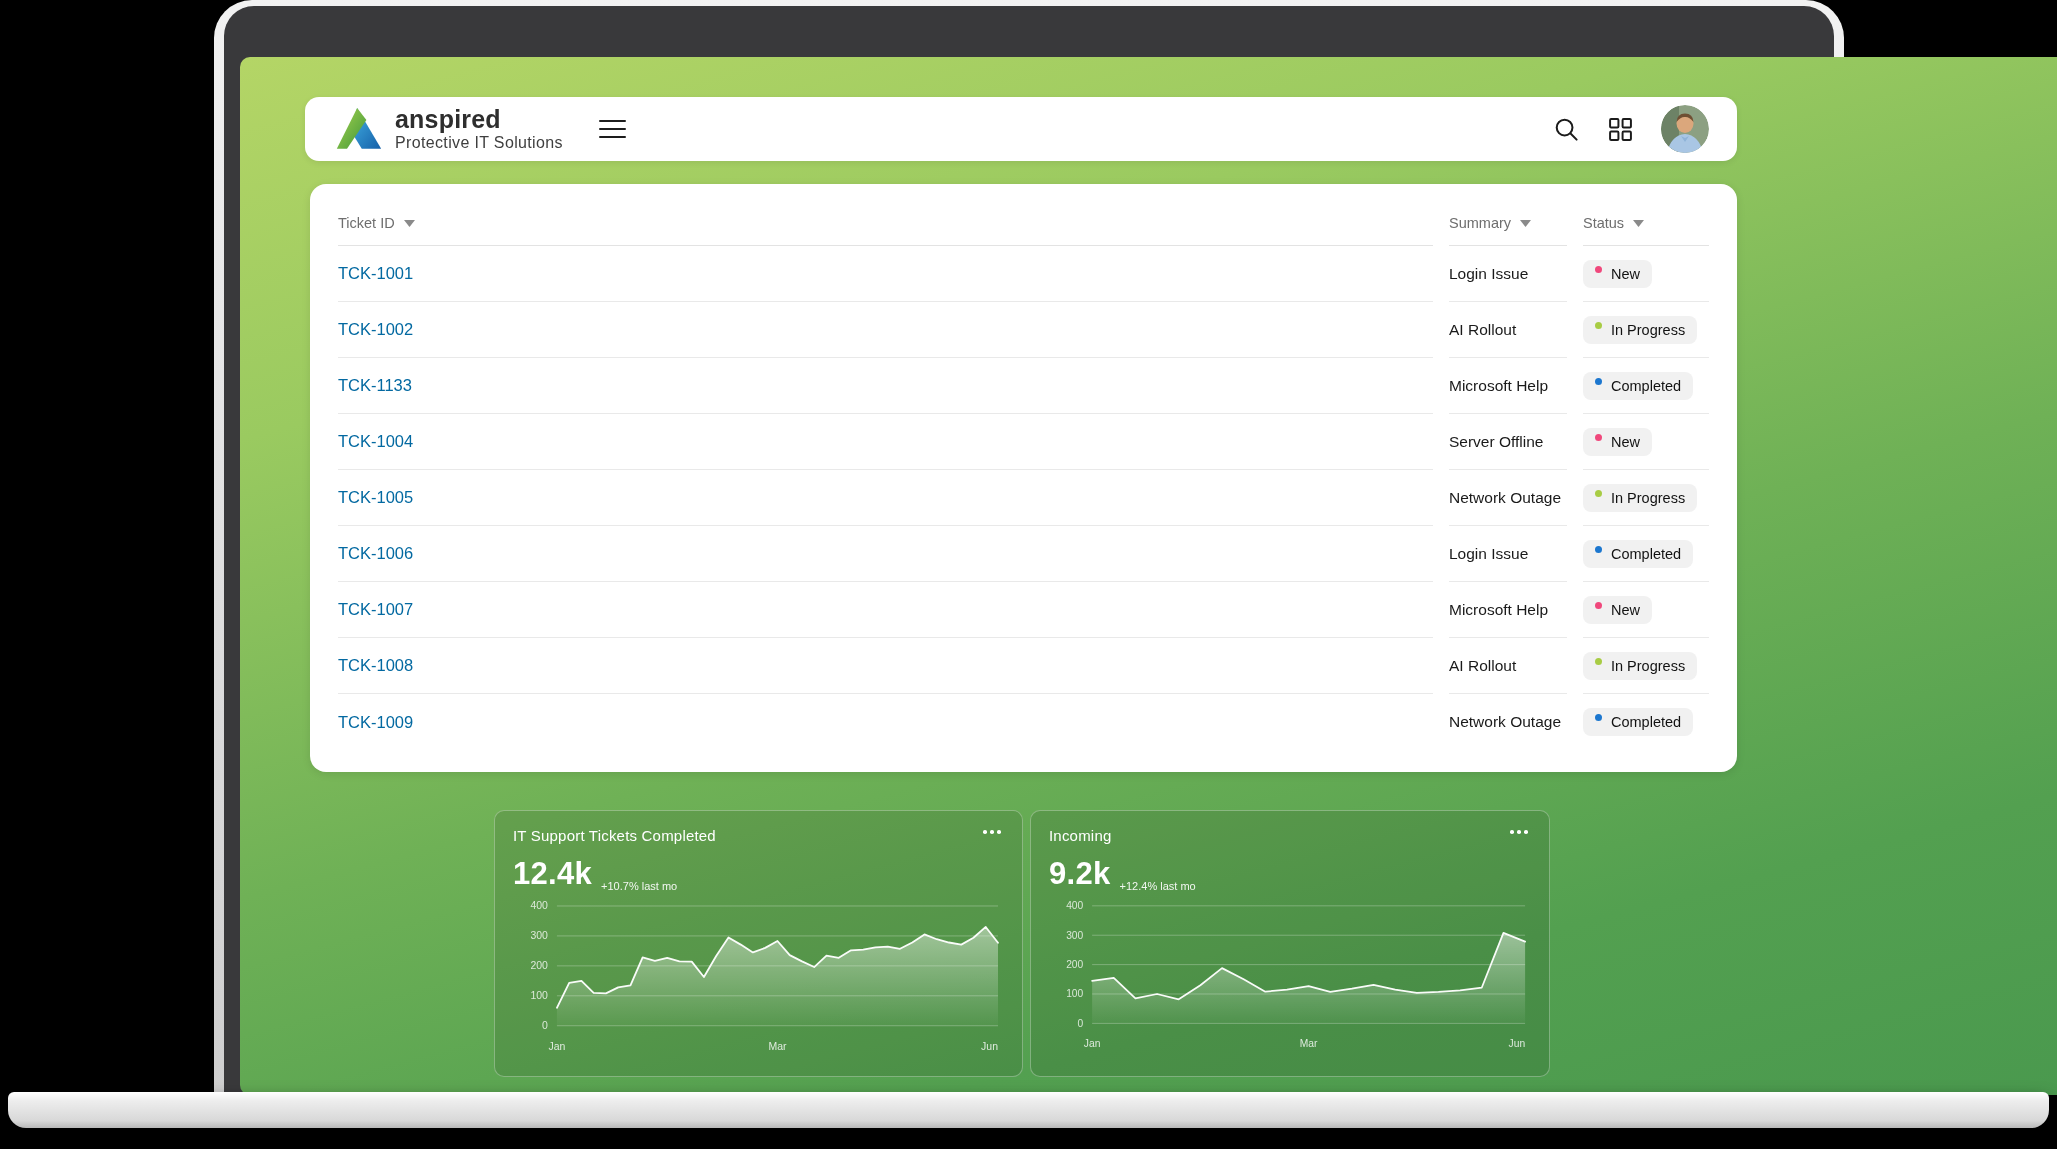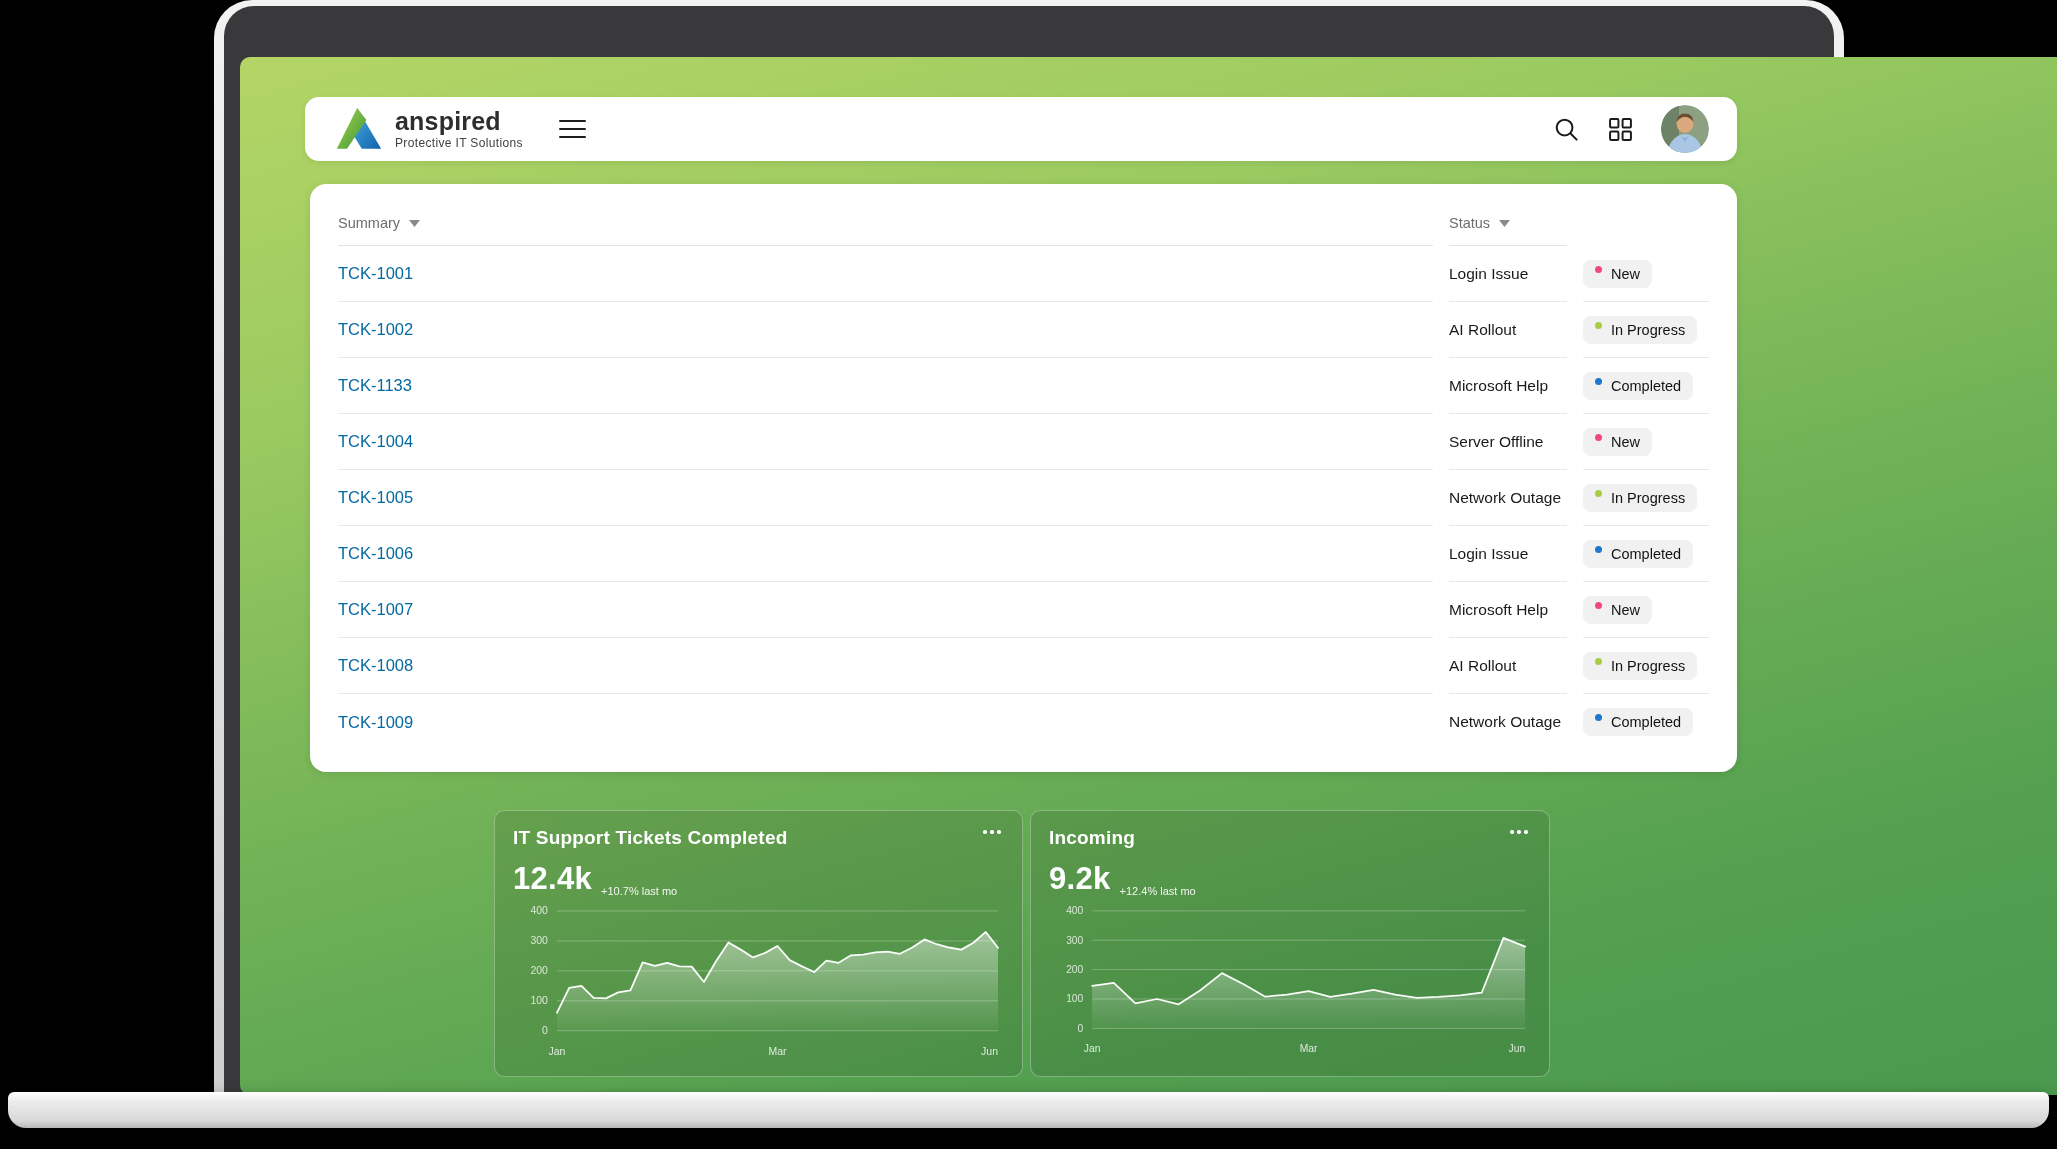--- a/index.html
+++ b/index.html
@@ -13,21 +13,21 @@
     background:linear-gradient(165deg,#b4d566 0%,#9aca60 25%,#6fb156 55%,#53a050 80%,#4a994e 100%);margin-top:27px;}
   .base{position:absolute;left:8px;top:1092px;width:2041px;height:36px;border-radius:6px 6px 18px 18px;
     background:linear-gradient(180deg,#ffffff 0%,#ededed 25%,#d8d8d8 80%,#b9b9b9 100%);box-shadow:0 10px 18px rgba(0,0,0,.75);}
 
   
   .appbar{position:absolute;left:65px;top:40px;width:1432px;height:64px;background:#fff;border-radius:14px;
     display:flex;align-items:center;box-shadow:0 2px 6px rgba(0,0,0,.08);}
   .brand{display:flex;align-items:center;margin-left:30px;}
   .brand-text{margin-left:12px;line-height:1;}
   .brand-name{font-size:25px;font-weight:700;color:#2e2e2e;letter-spacing:.2px;}
-  .brand-tag{font-size:12px;color:#3f3f3f;margin-top:3px;letter-spacing:.35px;}
+  .brand-tag{font-size:16px;color:#3f3f3f;margin-top:3px;letter-spacing:.35px;}
   .burger{margin-left:32px;display:flex;flex-direction:column;gap:5.5px;cursor:pointer;padding:4px;}
   .burger span{display:block;width:27px;height:2.6px;background:#1d1d1d;border-radius:2px;}
   .appbar-right{margin-left:auto;display:flex;align-items:center;gap:28px;padding-right:28px;}
   .icon-btn{display:flex;align-items:center;justify-content:center;cursor:pointer;}
   .avatar{width:48px;height:48px;border-radius:50%;overflow:hidden;display:block;}
 
   
   .table-card{position:absolute;left:70px;top:127px;width:1427px;height:588px;background:#fff;border-radius:16px;
     box-shadow:0 2px 8px rgba(0,0,0,.10);padding:16px 28px 0;box-sizing:border-box;}
   .thead,.trow{display:grid;grid-template-columns:1fr 118px 126px;column-gap:16px;align-items:stretch;}
@@ -40,21 +40,21 @@
   .badge{display:inline-flex;align-items:flex-start;gap:9px;background:#f1f1f1;border-radius:8px;padding:6px 12px;font-size:14.5px;color:#121212;}
   .dot{width:7px;height:7px;border-radius:50%;display:inline-block;}
   .sort-ico{flex:none;}
 
   
   .chart-card{position:absolute;top:753px;height:267px;border-radius:10px;background:rgba(0,0,0,.10);
     border:1px solid rgba(255,255,255,.30);box-sizing:border-box;padding:16px 18px 6px;color:#fff;}
   .chart-card.c0{left:254px;width:529px;}
   .chart-card.c1{left:790px;width:520px;}
   .cc-top{display:flex;align-items:flex-start;}
-  .cc-title{font-size:19px;font-weight:700;letter-spacing:.2px;}
+  .cc-title{font-size:15px;font-weight:400;letter-spacing:.2px;}
   .cc-dots{margin-left:auto;display:flex;gap:3.5px;cursor:pointer;padding:3px;}
   .cc-dots i{width:3.6px;height:3.6px;border-radius:50%;background:#fff;display:block;}
   .cc-valrow{display:flex;align-items:flex-end;margin-top:12px;gap:9px;}
   .cc-value{font-size:31px;font-weight:700;letter-spacing:.3px;}
   .cc-delta{font-size:11px;opacity:.92;}
   .cc-chart{margin-top:6px;}
   .cc-chart svg{display:block;width:100%;height:auto;}
 </style>
 </head>
 <body>
@@ -125,20 +125,26 @@
               <ellipse cx="24" cy="18.5" rx="8.5" ry="9.5" fill="#dba77c"></ellipse>
               <path d="M15.5,17 Q16,8.5 24,8.5 Q32,8.5 32.5,17 Q28,11.5 24,12 Q20,11.5 15.5,17 Z" fill="#6e4f33"></path>
             </g>
           </svg>
         </div>
       </div>
     </div>
 
     <div class="table-card">
       <div class="thead">
+        <div class="hcell">
+          <span>Ticket ID</span>
+          <svg class="sort-ico" width="11" height="8" viewBox="0 0 11 8">
+              <polygon points="0,1 11,1 5.5,8" fill="#8a8a8a"></polygon>
+            </svg>
+        </div>
         <div class="hcell">
           <span>Summary</span>
           <svg class="sort-ico" width="11" height="8" viewBox="0 0 11 8">
               <polygon points="0,1 11,1 5.5,8" fill="#8a8a8a"></polygon>
             </svg>
         </div>
         <div class="hcell">
           <span>Status</span>
           <svg class="sort-ico" width="11" height="8" viewBox="0 0 11 8">
               <polygon points="0,1 11,1 5.5,8" fill="#8a8a8a"></polygon>

